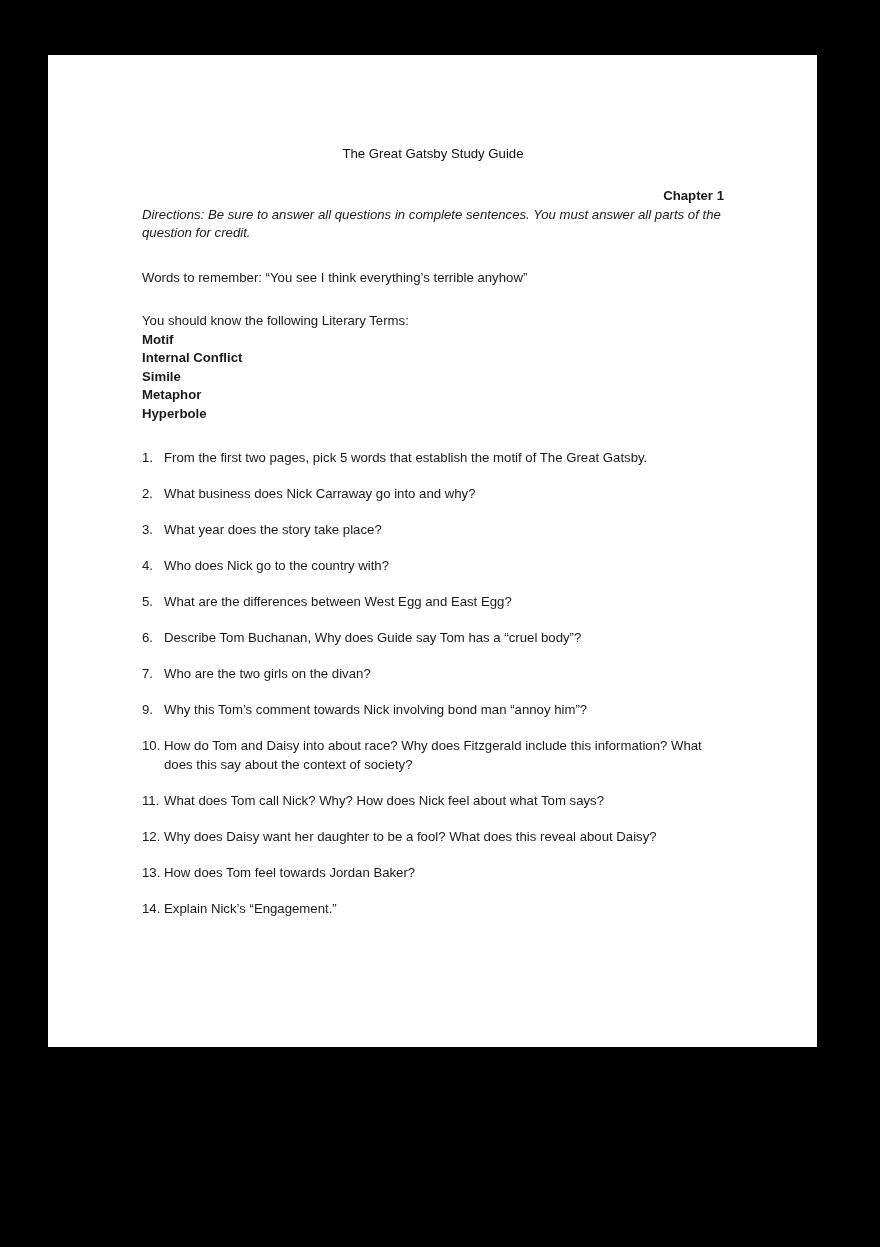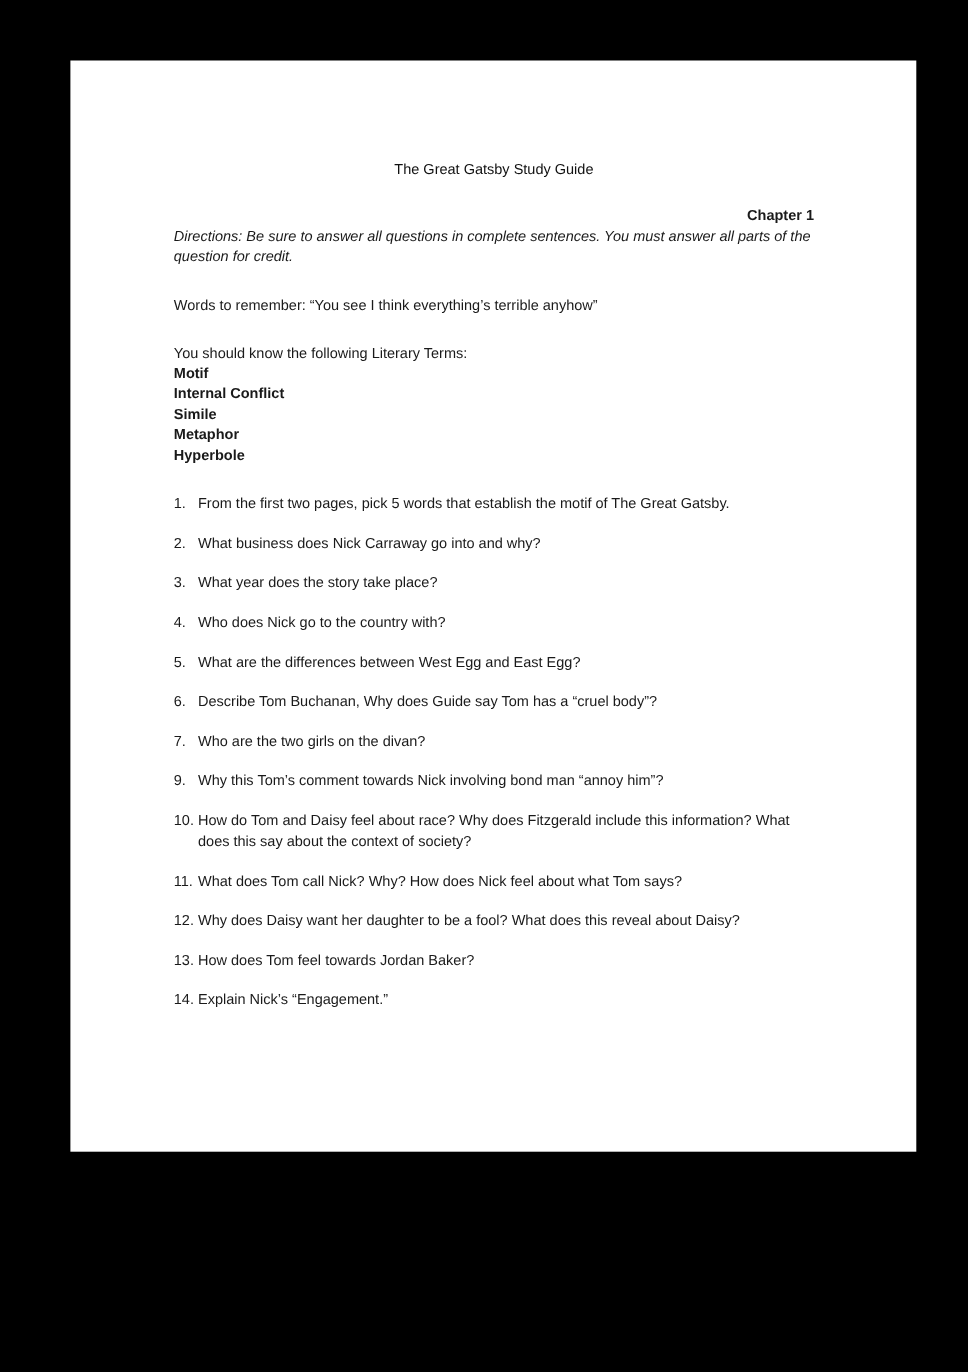--- a/index.html
+++ b/index.html
@@ -9,21 +9,21 @@
   }
   body {
     width: 880px;
     height: 1247px;
     background: #000000;
     font-family: "Liberation Sans", sans-serif;
     overflow: hidden;
   }
   .page-sheet {
     position: absolute;
-    left: 64px;
+    left: 48px;
     top: 55px;
     width: 769px;
     height: 992px;
     background: #ffffff;
     box-sizing: border-box;
   }
   .doc-body {
     position: absolute;
     left: 94px;   
     top: 90px;    
@@ -132,21 +132,21 @@
       <li class="question-item">
         <span class="q-num">6.</span><span>Describe Tom Buchanan, Why does Guide say Tom has a “cruel body”?</span>
       </li>
       <li class="question-item">
         <span class="q-num">7.</span><span>Who are the two girls on the divan?</span>
       </li>
       <li class="question-item">
         <span class="q-num">9.</span><span>Why this Tom’s comment towards Nick involving bond man “annoy him”?</span>
       </li>
       <li class="question-item">
-        <span class="q-num">10.</span><span>How do Tom and Daisy feel about race? Why does Fitzgerald include this information? What does this say about the context of society?</span>
+        <span class="q-num">10.</span><span>How do Tom and Daisy into about race? Why does Fitzgerald include this information? What does this say about the context of society?</span>
       </li>
       <li class="question-item">
         <span class="q-num">11.</span><span>What does Tom call Nick? Why? How does Nick feel about what Tom says?</span>
       </li>
       <li class="question-item">
         <span class="q-num">12.</span><span>Why does Daisy want her daughter to be a fool? What does this reveal about Daisy?</span>
       </li>
       <li class="question-item">
         <span class="q-num">13.</span><span>How does Tom feel towards Jordan Baker?</span>
       </li>

